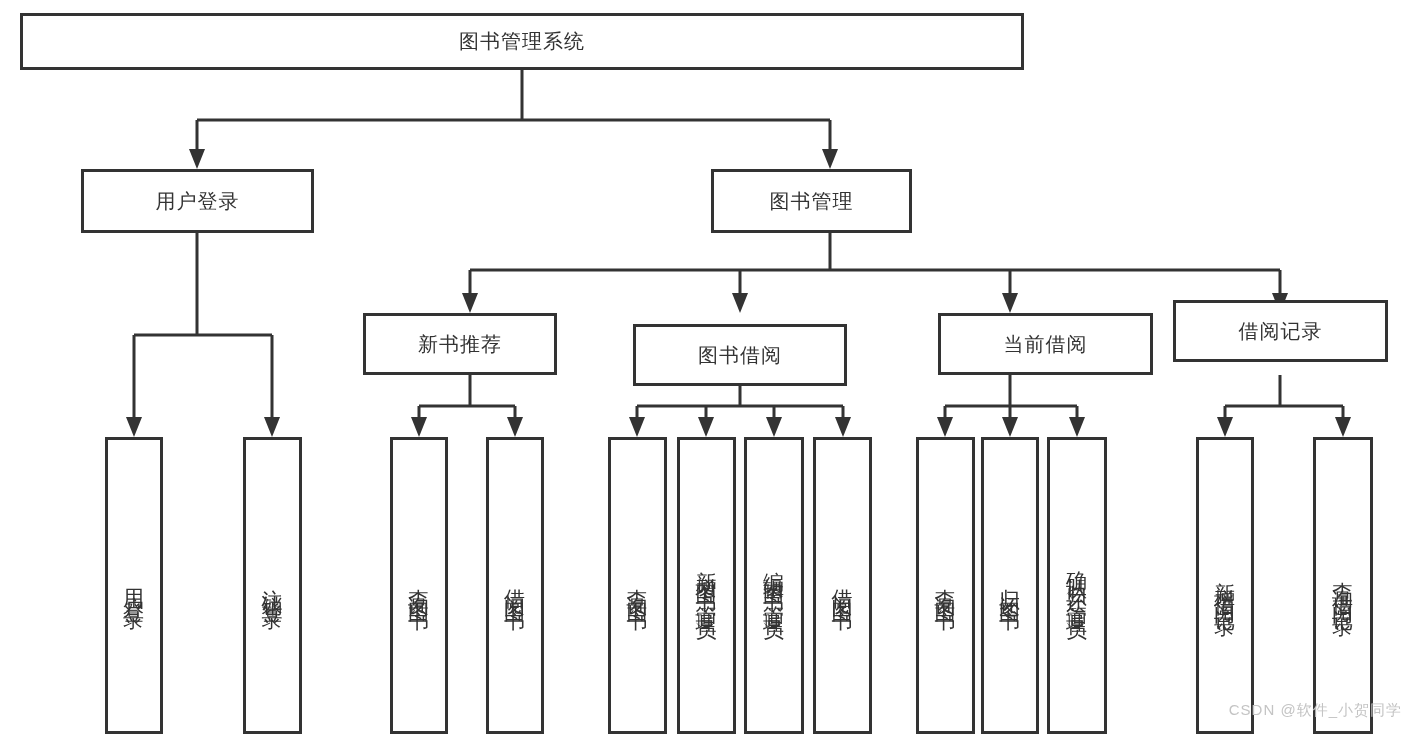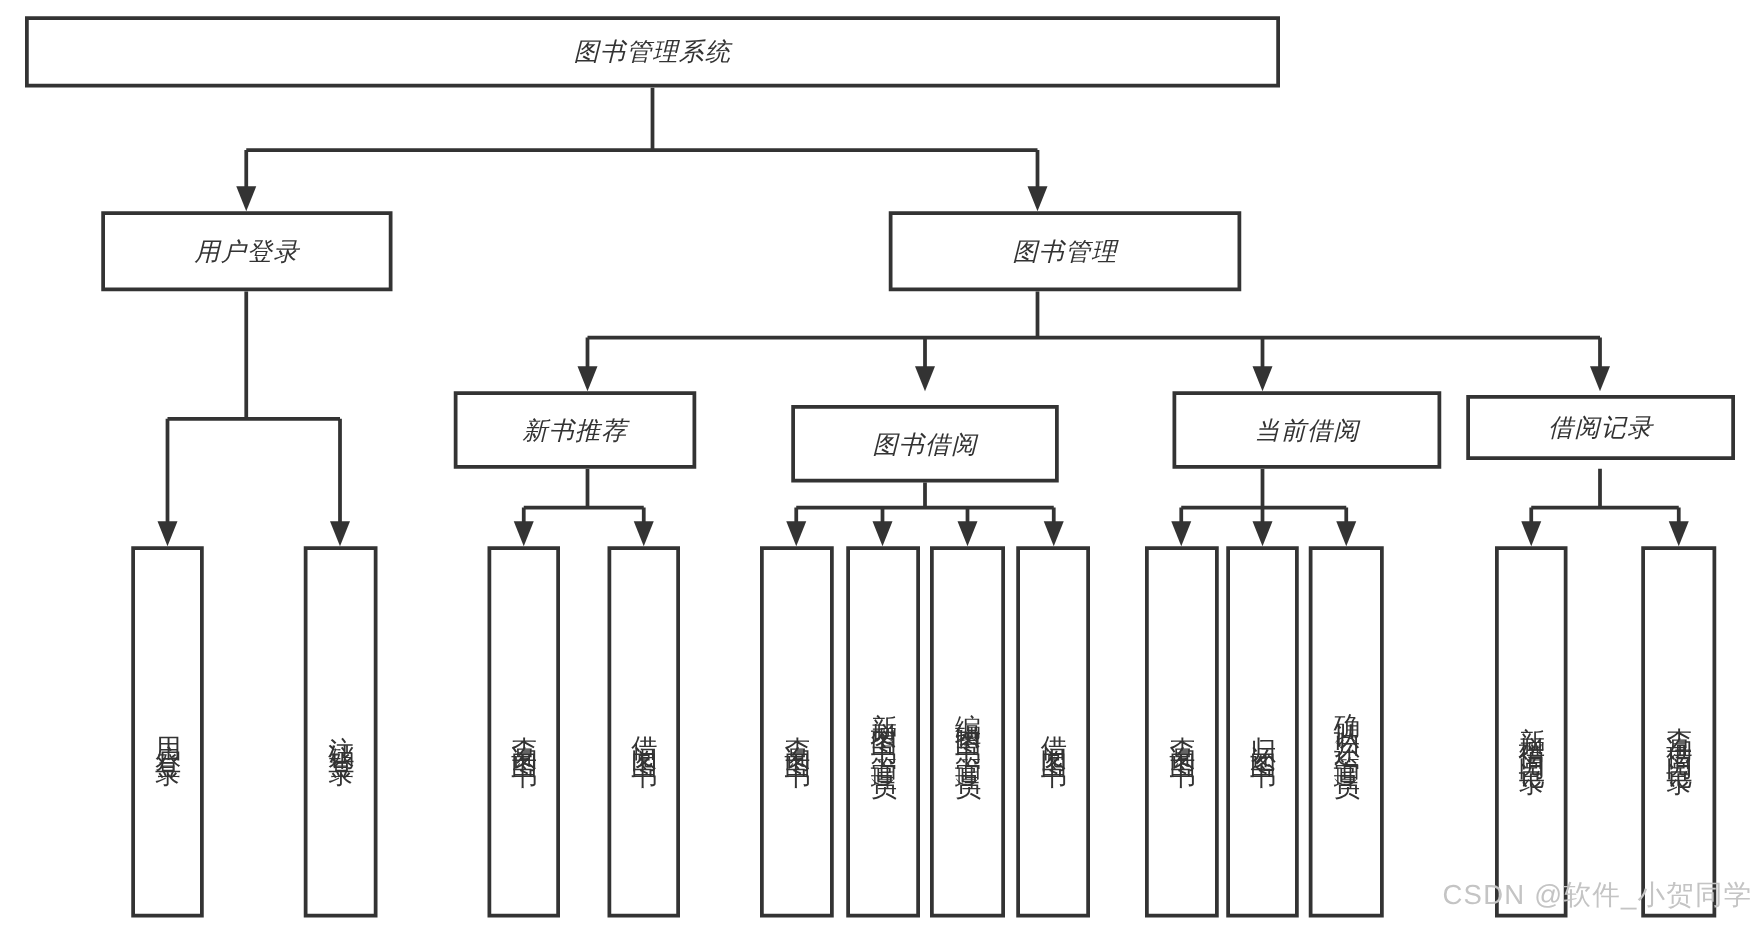--- a/index.html
+++ b/index.html
@@ -16,21 +16,20 @@
     box-sizing: border-box;
     border: 3px solid #333333;
     background: #ffffff;
     display: flex;
     align-items: center;
     justify-content: center;
     color: #333333;
     font-size: 20px;
     letter-spacing: 1px;
     z-index: 2;
-    font-style: italic;
   }
   .leaf {
     position: absolute;
     box-sizing: border-box;
     border: 3px solid #333333;
     background: #ffffff;
     display: flex;
     align-items: center;
     justify-content: center;
     color: #333333;
@@ -49,21 +48,21 @@
     left: 0; top: 0;
     width: 1405px; height: 747px;
     z-index: 1;
   }
   #connectors path { stroke: #333333; stroke-width: 3; fill: none; }
   #connectors polygon { fill: #333333; stroke: none; }
   .watermark {
     position: absolute;
     top: 701px;
     right: 3px;
-    font-size: 22px;
+    font-size: 15px;
     color: #c4c4c4;
     letter-spacing: 1px;
     z-index: 5;
     white-space: nowrap;
   }
 </style>
 </head>
 <body>
 
 <div id="canvas">
@@ -100,26 +99,26 @@
     <polygon points="1069,417 1085,417 1077,437"></polygon>
 
     <path d="M1280 375 V406 M1225 406 H1343 M1225 406 V419 M1343 406 V419"></path>
     <polygon points="1217,417 1233,417 1225,437"></polygon>
     <polygon points="1335,417 1351,417 1343,437"></polygon>
   </svg>
 
   <div class="node" style="left:20px; top:13px; width:1004px; height:57px;">图书管理系统</div>
 
   <div class="node" style="left:81px; top:169px; width:233px; height:64px;">用户登录</div>
-  <div class="node" style="left:711px; top:169px; width:282px; height:64px;">图书管理</div>
+  <div class="node" style="left:711px; top:169px; width:201px; height:64px;">图书管理</div>
 
   <div class="node" style="left:363px; top:313px; width:194px; height:62px;">新书推荐</div>
   <div class="node" style="left:633px; top:313px; width:214px; height:62px;margin-top:11px;">图书借阅</div>
   <div class="node" style="left:938px; top:313px; width:215px; height:62px;">当前借阅</div>
-  <div class="node" style="left:1173px; top:316px; width:215px; height:52px;">借阅记录</div>
+  <div class="node" style="left:1173px; top:300px; width:215px; height:62px;">借阅记录</div>
 
   <div class="leaf" style="left:105px; top:437px; width:58px; height:297px;">
     <span>用户登录</span>
   </div>
   <div class="leaf" style="left:243px; top:437px; width:59px; height:297px;">
     <span>注销登录</span>
   </div>
 
   <div class="leaf" style="left:390px; top:437px; width:58px; height:297px;">
     <span>查询图书</span>

